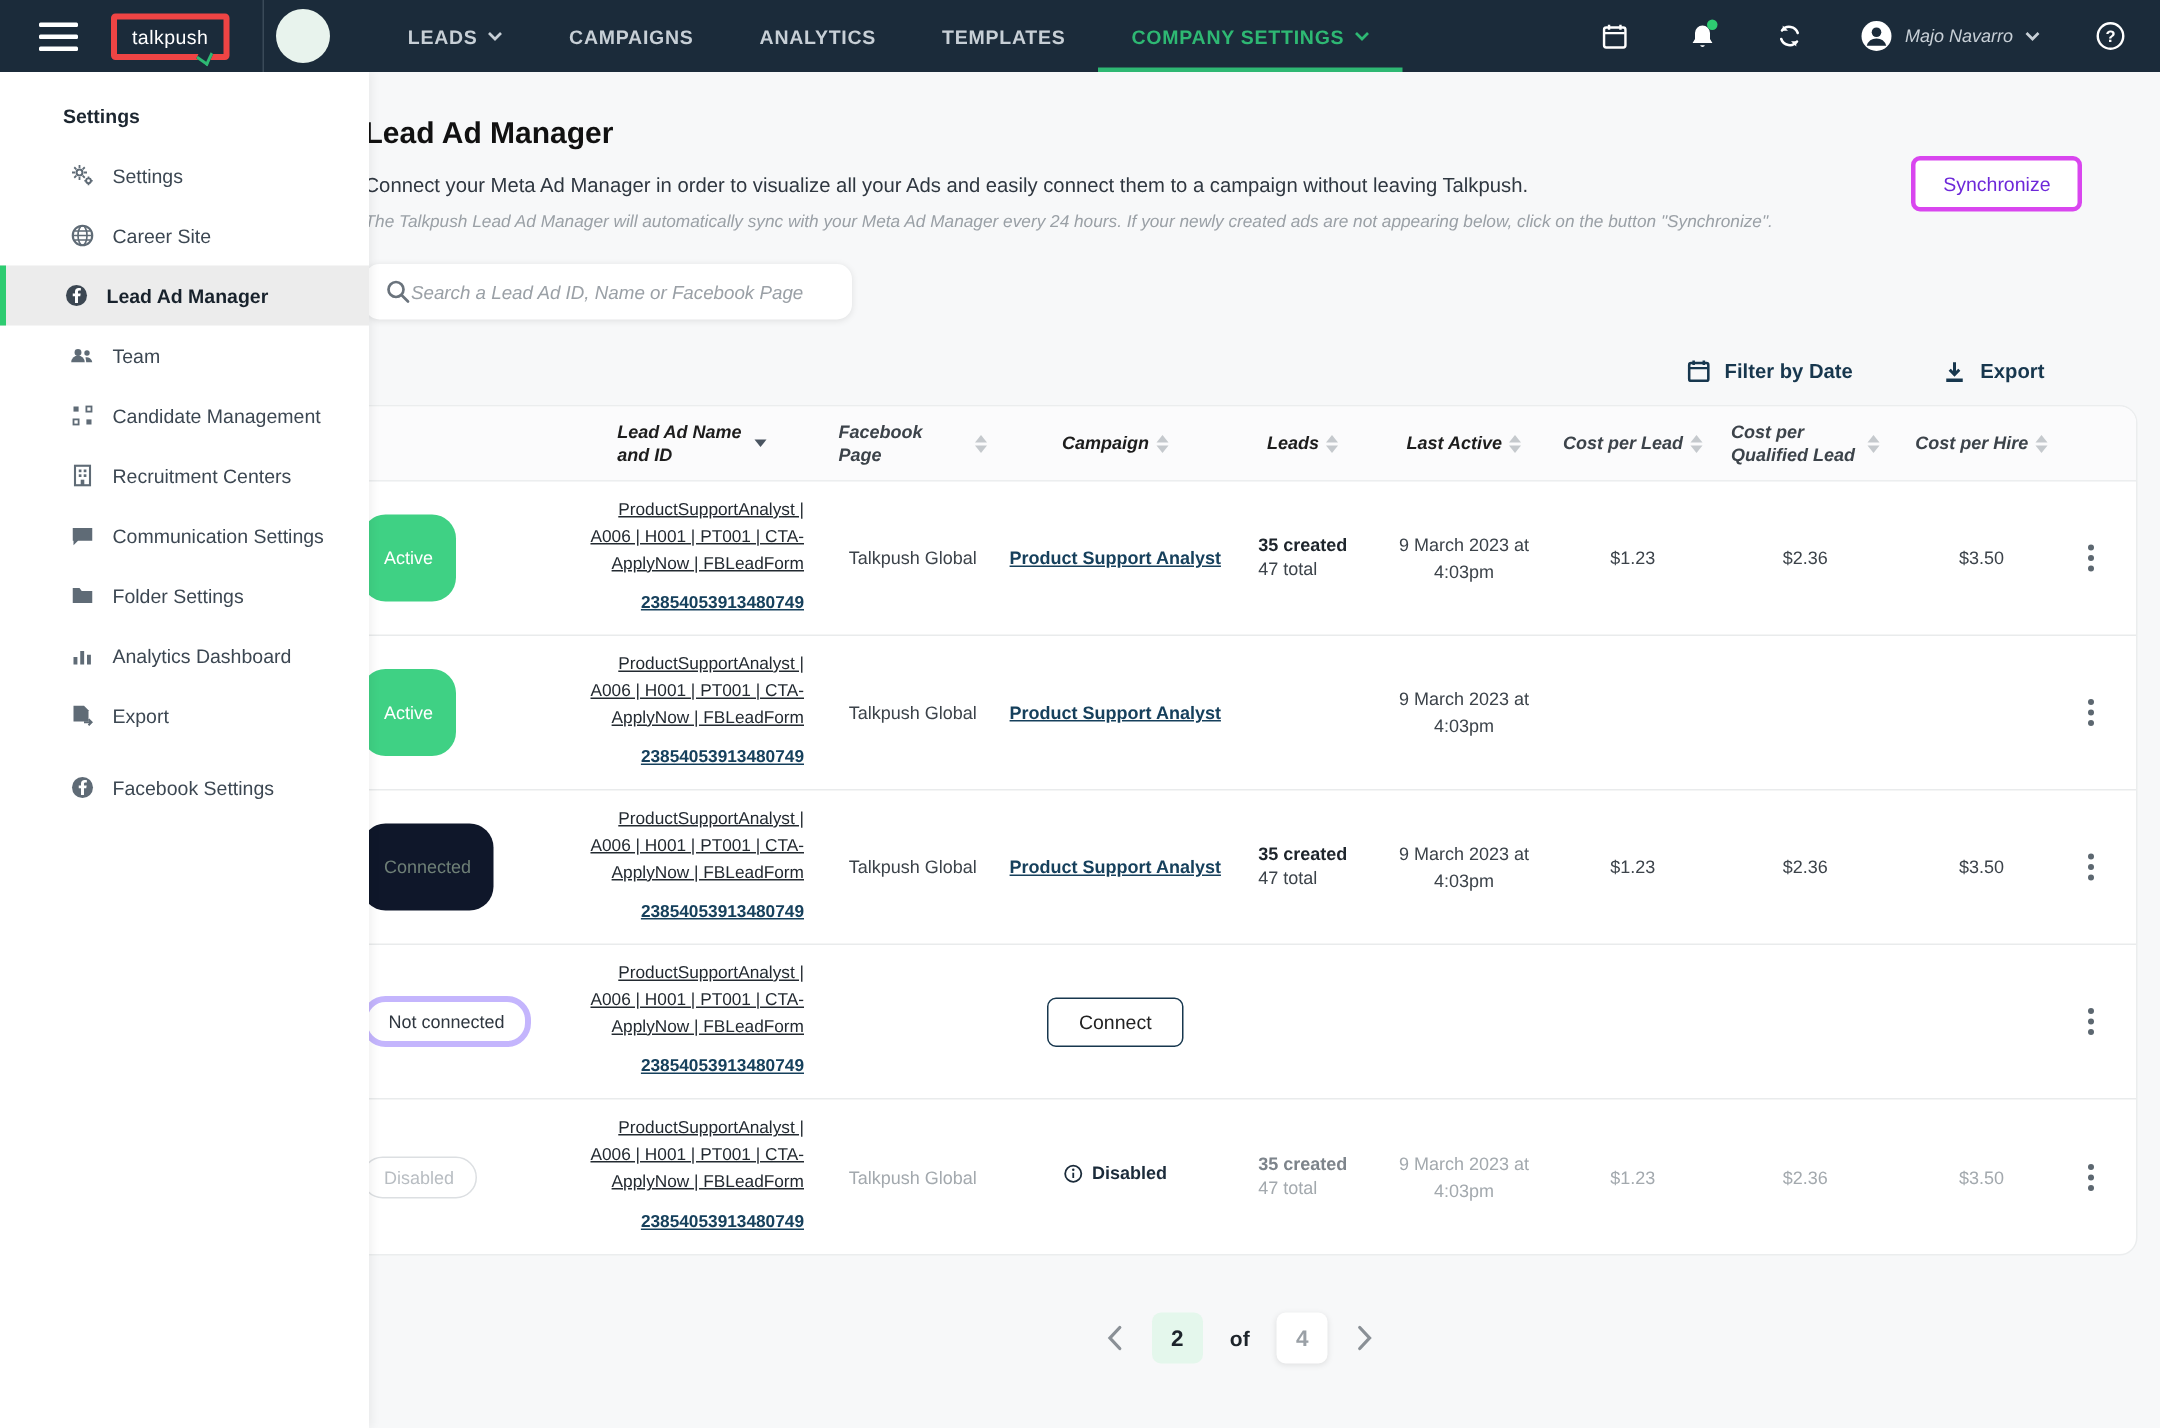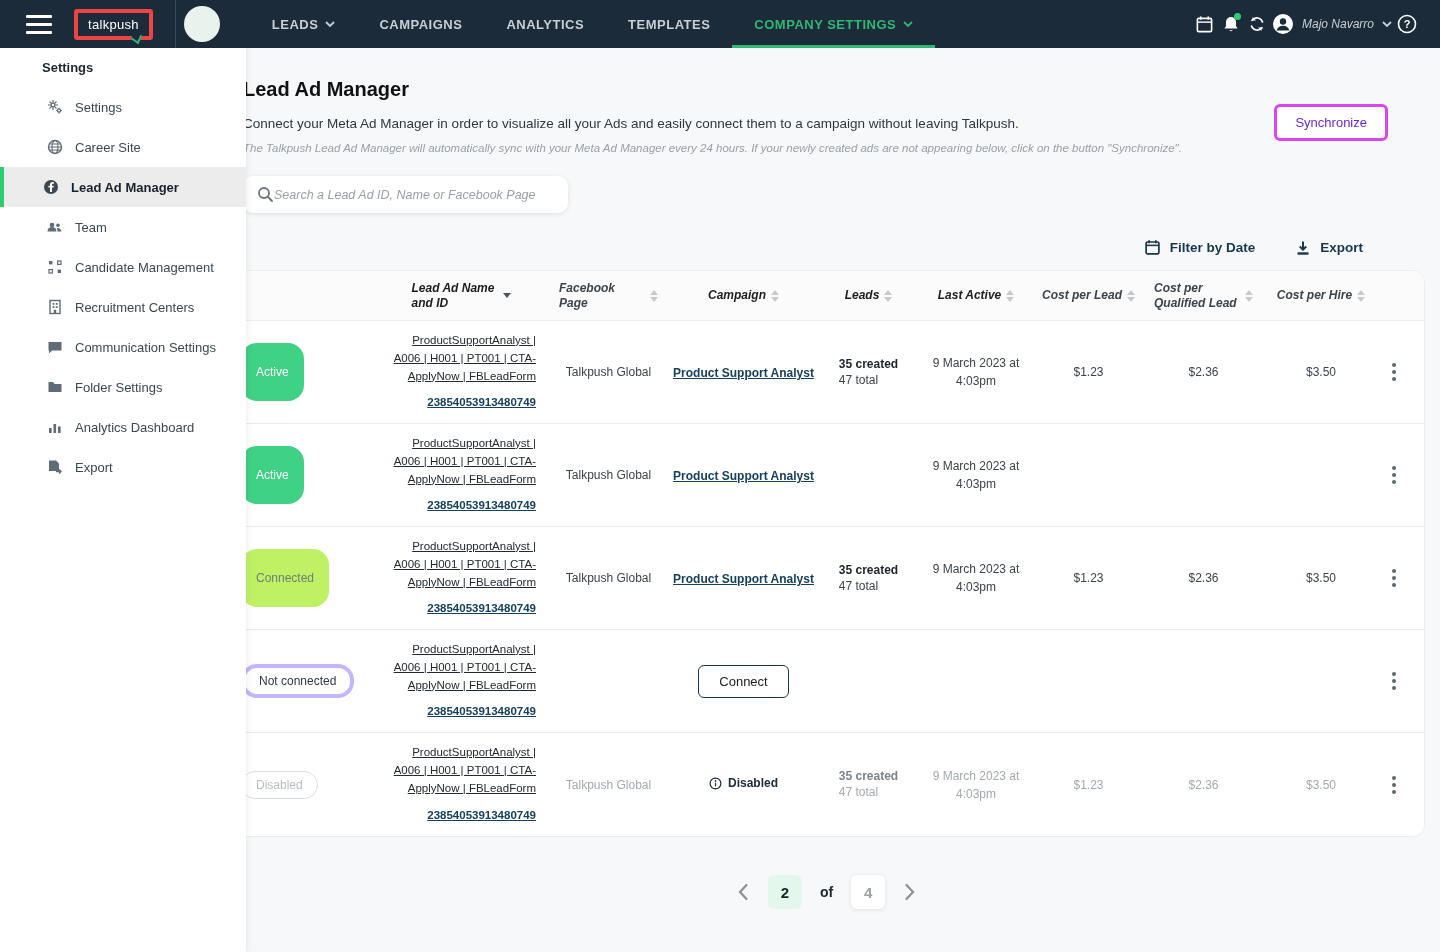--- a/index.html
+++ b/index.html
@@ -19,43 +19,43 @@
   .hamburger span { display:block; height:3px; background:#fff; border-radius:1px; }
   .logo { margin-left:22px; position:relative; border:4px solid #ef4444; border-radius:3px; padding:4px 10px; color:#fff; font-size:13px; letter-spacing:.3px; }
   .logo::after { content:""; position:absolute; right:8px; bottom:-6px; width:7px; height:7px; background:#1b2b3a; border-right:2px solid #2eb873; border-bottom:2px solid #2eb873; transform:rotate(35deg) skew(10deg); }
   .nav-divider { width:1px; height:48px; background:#3a4a58; margin-left:22px; }
   .nav-avatar { width:36px; height:36px; border-radius:50%; background:#e8f3ed; margin-left:8px; }
   .topnav-menu { display:flex; align-items:stretch; height:48px; margin-left:30px; }
   .topnav-item { position:relative; display:flex; align-items:center; gap:7px; padding:0 22px; color:#c7cfd6; font-size:13px; font-weight:700; letter-spacing:.5px; cursor:pointer; }
   .topnav-item.active { color:#2eb873; }
   .topnav-item.active::after { content:""; position:absolute; left:0; right:0; bottom:0; height:3px; background:#2eb873; }
   .chev { width:10px; height:10px; }
-  .topnav-right { margin-left:auto; display:flex; align-items:center; gap:4px; padding-right:22px; }
+  .topnav-right { margin-left:auto; display:flex; align-items:center; gap:36px; padding-right:22px; }
   .icon-btn { position:relative; width:22px; height:22px; display:flex; align-items:center; justify-content:center; cursor:pointer; }
   .bell-dot { position:absolute; top:0; right:1px; width:7px; height:7px; border-radius:50%; background:#2ecc71; }
   .user-chip { display:flex; align-items:center; gap:8px; cursor:pointer; }
   .user-name { color:#c7cfd6; font-size:12px; font-style:italic; }
   
-  .sidebar { position:fixed; top:38px; left:0; bottom:0; width:246px; background:#fff; box-shadow:2px 0 6px rgba(0,0,0,.06); z-index:40; padding-top:14px; }
+  .sidebar { position:fixed; top:48px; left:0; bottom:0; width:246px; background:#fff; box-shadow:2px 0 6px rgba(0,0,0,.06); z-index:40; padding-top:14px; }
   .sidebar-title { font-size:13px; font-weight:700; color:#1c2630; padding:8px 0 12px 42px; }
   .side-item { display:flex; align-items:center; gap:12px; height:40px; padding-left:42px; font-size:13px; color:#3c4752; cursor:pointer; border-left:4px solid transparent; }
   .side-item .s-icon { width:17px; display:flex; justify-content:center; color:#5f6b76; }
   .side-item.active { background:#ececec; border-left:4px solid #2ecc71; font-weight:700; color:#18222c; padding-left:38px; }
   .side-item.gap-top { margin-top:8px; }
   
   .main { margin-left:210px; padding: 48px 15px 0 18px; }
   .page-header { display:flex; justify-content:space-between; align-items:flex-start; margin-top:30px; padding:0 0 0 15px; }
   .page-title { font-size:20px; font-weight:700; color:#111; }
   .page-desc { margin-top:15px; font-size:13.5px; color:#2f3740; }
   .page-note { margin-top:11px; font-size:11.5px; font-style:italic; color:#9aa0a6; }
   .sync-btn { margin-top:26px; margin-right:37px; background:#fff; border:3px solid #d946ef; border-radius:6px; padding:8px 18px; font-size:13px; color:#6d28d9; cursor:pointer; font-family:inherit; }
   .search-wrap { margin-left:15px; margin-top:22px; width:325px; height:37px; background:#fff; border-radius:10px; box-shadow:0 1px 5px rgba(0,0,0,.10); display:flex; align-items:center; padding:0 14px; }
   .search-wrap input { border:none; outline:none; flex:1; font-size:12.5px; font-style:italic; color:#444; font-family:inherit; background:transparent; }
   .search-wrap input::placeholder { color:#9aa0a6; }
-  .toolbar-right { display:flex; justify-content:flex-end; align-items:center; gap:40px; margin:26px 62px 14px 0; }
+  .toolbar-right { display:flex; justify-content:flex-end; align-items:center; gap:60px; margin:26px 62px 14px 0; }
   .tool-link { display:flex; align-items:center; gap:9px; color:#17374e; font-size:13.5px; font-weight:700; cursor:pointer; }
   
   .card { background:#fff; border:1px solid #ebedee; border-radius:12px; overflow:hidden; }
   .t-head { display:flex; align-items:center; height:50px; padding:0 12px; background:#fbfbfc; border-bottom:1px solid #eceeef; }
   .th { font-size:12px; font-weight:700; font-style:italic; color:#1d1d1d; display:flex; align-items:center; justify-content:center; gap:5px; }
   .th .lbl { max-width:86px; line-height:1.25; text-align:left; }
   .sort { display:flex; flex-direction:column; gap:2px; cursor:pointer; }
   .tri { width:0; height:0; border-left:4px solid transparent; border-right:4px solid transparent; }
   .tri.up { border-bottom:5px solid #c5c9cd; }
   .tri.down { border-top:5px solid #c5c9cd; }
@@ -68,21 +68,21 @@
   .c-fb{width:115px; text-align:center; font-size:12px; color:#3c434a;}
   .c-campaign{width:155px; text-align:center;}
   .c-leads{width:95px; text-align:center;}
   .c-active{width:120px; display:flex; justify-content:center;}
   .c-cpl{width:105px; text-align:center; font-size:12px; color:#3c434a;}
   .c-cpql{width:125px; text-align:center; font-size:12px; color:#3c434a;}
   .c-cph{width:110px; text-align:center; font-size:12px; color:#3c434a;}
   .c-menu{width:36px; display:flex; justify-content:center;}
   .badge { display:inline-block; font-size:12px; padding:22px 15px; border-radius:16px; }
   .badge-active { background:#3fd184; color:#fff; }
-  .badge-connected { background:#bef264; color:#6e7f76; }
+  .badge-connected { background:#0f172a; color:#6e7f76; }
   .badge-outline { background:#fff; color:#2f3740; border:4px solid #c4b5fd; padding:6px 14px; }
   .badge-disabled { background:#fff; color:#b8bdc2; border:1px solid #dcdfe2; padding:6px 14px; }
   .name-block { width:150px; font-size:11.5px; color:#232a31; line-height:1.55; text-align:right;text-decoration:underline; }
   .id-link { display:inline-block; margin-top:9px; font-size:11.5px; font-weight:700; color:#16405c; text-decoration:underline; cursor:pointer; }
   .camp-link { font-size:12px; font-weight:700; color:#16405c; text-decoration:underline; cursor:pointer; }
   .leads-block { display:inline-block; text-align:left; font-size:12px; }
   .leads-created { font-weight:700; color:#1d242b; }
   .leads-total { color:#3c434a; margin-top:2px; }
   .la-block { width:92px; font-size:12px; color:#3c434a; text-align:center; line-height:1.5; }
   .kebab { display:flex; flex-direction:column; align-items:center; gap:3px; cursor:pointer; padding:4px; }
@@ -286,20 +286,29 @@
   <div class="side-item">
     <span class="s-icon">
       <svg width="15" height="16" viewBox="0 0 15 16">
           <path d="M2 1.5h7l3 3V12H2z" fill="#5f6b76"></path>
           <path d="M9 12.5h5M12 10.5l2 2-2 2" fill="none" stroke="#5f6b76" stroke-width="1.4"></path>
         </svg>
     </span>
     <span>Export</span>
   </div>
 
+  <div class="side-item gap-top">
+    <span class="s-icon">
+      <svg width="16" height="16" viewBox="0 0 16 16">
+          <circle cx="8" cy="8" r="7" fill="#5f6b76"></circle>
+          <path d="M9 13V8.5h1.5l.3-1.8H9V5.6c0-.5.2-.9 1-.9h.9V3.1C10.7 3 10 3 9.4 3 7.9 3 7 3.9 7 5.4v1.3H5.5v1.8H7V13z" fill="#fff"></path>
+        </svg>
+    </span>
+    <span>Facebook Settings</span>
+  </div>
 </aside>
 
 <main class="main">
 
   <div class="page-header">
     <div>
       <h1 class="page-title">Lead Ad Manager</h1>
       <p class="page-desc">Connect your Meta Ad Manager in order to visualize all your Ads and easily connect them to a campaign without leaving Talkpush.</p>
       <p class="page-note">The Talkpush Lead Ad Manager will automatically sync with your Meta Ad Manager every 24 hours. If your newly created ads are not appearing below, click on the button "Synchronize".</p>
     </div>

